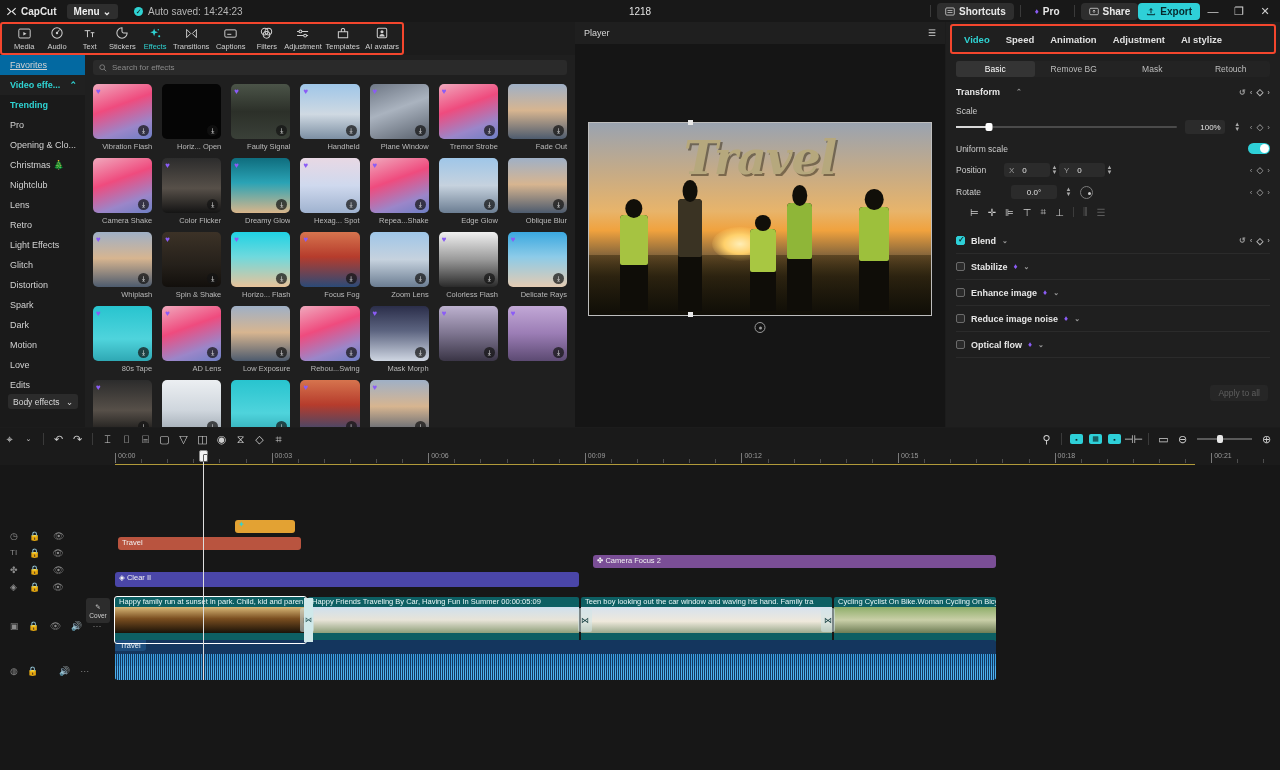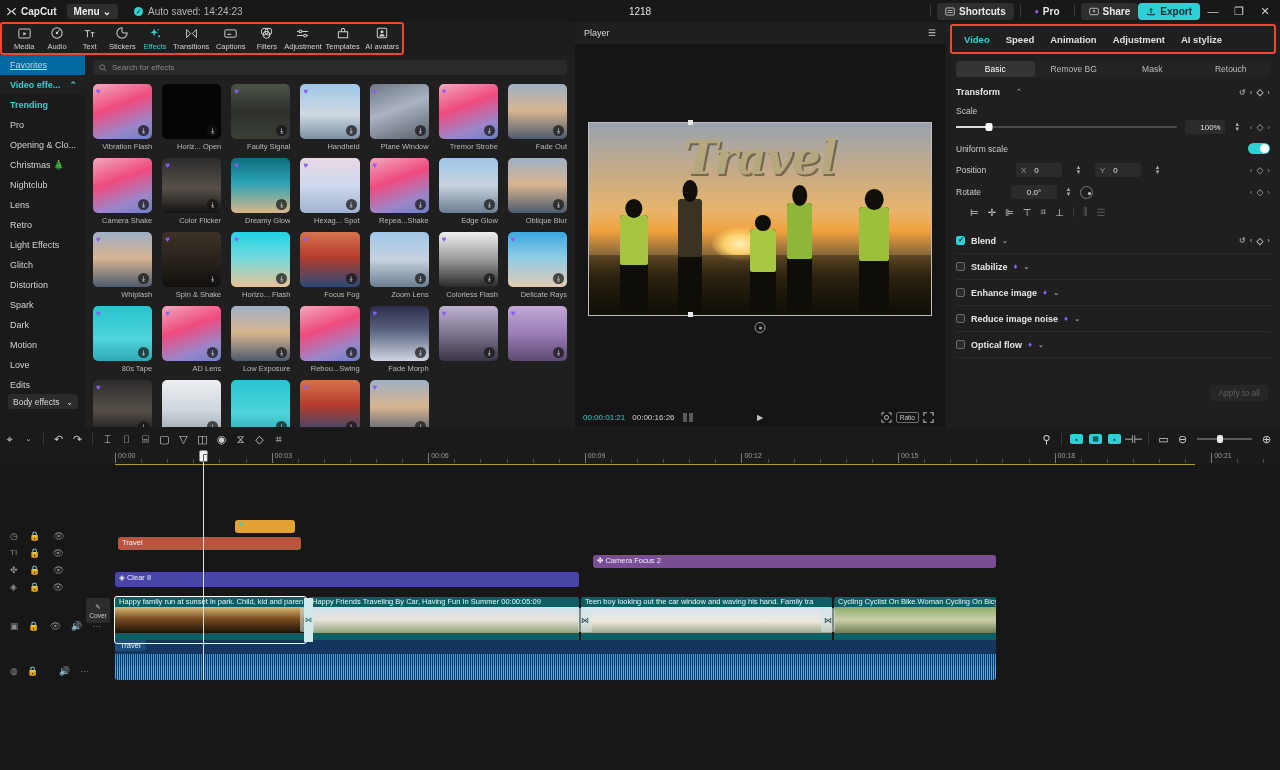--- a/index.html
+++ b/index.html
@@ -571,21 +571,21 @@
         <div class="thumb" style="background: linear-gradient(160deg, rgb(240, 169, 189) 0%, rgb(239, 75, 126) 40%, rgb(155, 134, 201) 75%, rgb(109, 127, 196) 100%);">
           <span class="dl">⤓</span>
         </div>
         <div class="nm">Rebou...Swing</div>
       </div>
       <div class="cell">
         <div class="thumb" style="background: linear-gradient(rgb(43, 46, 74) 0%, rgb(92, 100, 128) 45%, rgb(207, 214, 226) 100%);">
           <span class="heart">♥</span>
           <span class="dl">⤓</span>
         </div>
-        <div class="nm">Fade Morph</div>
+        <div class="nm">Mask Morph</div>
       </div>
       <div class="cell">
         <div class="thumb" style="background: linear-gradient(rgb(189, 177, 207) 0%, rgb(126, 117, 144) 50%, rgb(58, 53, 70) 100%);">
           <span class="heart">♥</span>
           <span class="dl">⤓</span>
         </div>
         <div class="nm"></div>
       </div>
       <div class="cell">
         <div class="thumb" style="background: linear-gradient(rgb(194, 168, 214) 0%, rgb(155, 125, 181) 50%, rgb(92, 74, 114) 100%);">
@@ -661,43 +661,20 @@
           <div class="head"></div>
         </div>
       <div class="travel-word">Travel</div>
     </div>
     <div class="handle" style="left:113px;top:76px;"></div>
     <div class="handle" style="left:454px;top:76px;"></div>
     <div class="handle" style="left:113px;top:268px;"></div>
     <div class="handle" style="left:454px;top:268px;"></div>
   </div>
   <div class="crosshair"></div>
-  <div class="player-foot">
-    <span class="tc-cur">00:00:01:21</span>
-    <span class="tc-tot">00:00:16:26</span>
-    <span class="pdots">
-        <i></i>
-        <i></i>
-      </span>
-    <span style="flex:1"></span>
-    <span class="pfbtn" style="position:absolute;left:50%;transform:translateX(-50%);">▶</span>
-    <span style="flex:1"></span>
-    <span class="pfbtn">
-        <svg width="11" height="11" viewBox="0 0 13 13">
-          <path d="M1 4V1h3M12 4V1H9M1 9v3h3M12 9v3H9" stroke="#c3c3c3" stroke-width="1.1" fill="none"></path>
-          <circle cx="6.5" cy="6.5" r="2.4" fill="none" stroke="#c3c3c3" stroke-width="1.1"></circle>
-        </svg>
-      </span>
-    <span class="ratio-btn">Ratio</span>
-    <span class="pfbtn">
-        <svg width="11" height="11" viewBox="0 0 13 13">
-          <path d="M1 4.5V1h3.5M12 4.5V1H8.5M1 8.5V12h3.5M12 8.5V12H8.5" stroke="#c3c3c3" stroke-width="1.2" fill="none"></path>
-        </svg>
-      </span>
-  </div>
 </div>
 
 <div class="rightpanel">
   <div class="rp-tabs" id="rp-tabs">
       <div class="rp-tab active">Video</div>
       <div class="rp-tab">Speed</div>
       <div class="rp-tab">Animation</div>
       <div class="rp-tab">Adjustment</div>
       <div class="rp-tab">AI stylize</div>
     </div>
@@ -738,21 +715,21 @@
           <span class="diam">◇</span>
           <span>›</span>
         </div>
     </div>
 
     <div style="display:flex;align-items:center;justify-content:space-between;margin-top:9px;">
       <span class="lbl-s">Uniform scale</span>
       <span class="toggle"></span>
     </div>
 
-    <div style="display:flex;align-items:center;gap:12px;margin-top:9px;">
+    <div style="display:flex;align-items:center;gap:0;margin-top:9px;">
       <span class="lbl-s" style="width:48px;">Position</span>
       <span class="inputsm">
         <span style="color:#9a9a9a;">X</span>
         <span>0</span>
       </span>
       <span class="stepper">
           <span>▲</span>
           <span>▼</span>
         </span>
       <span class="inputsm">

